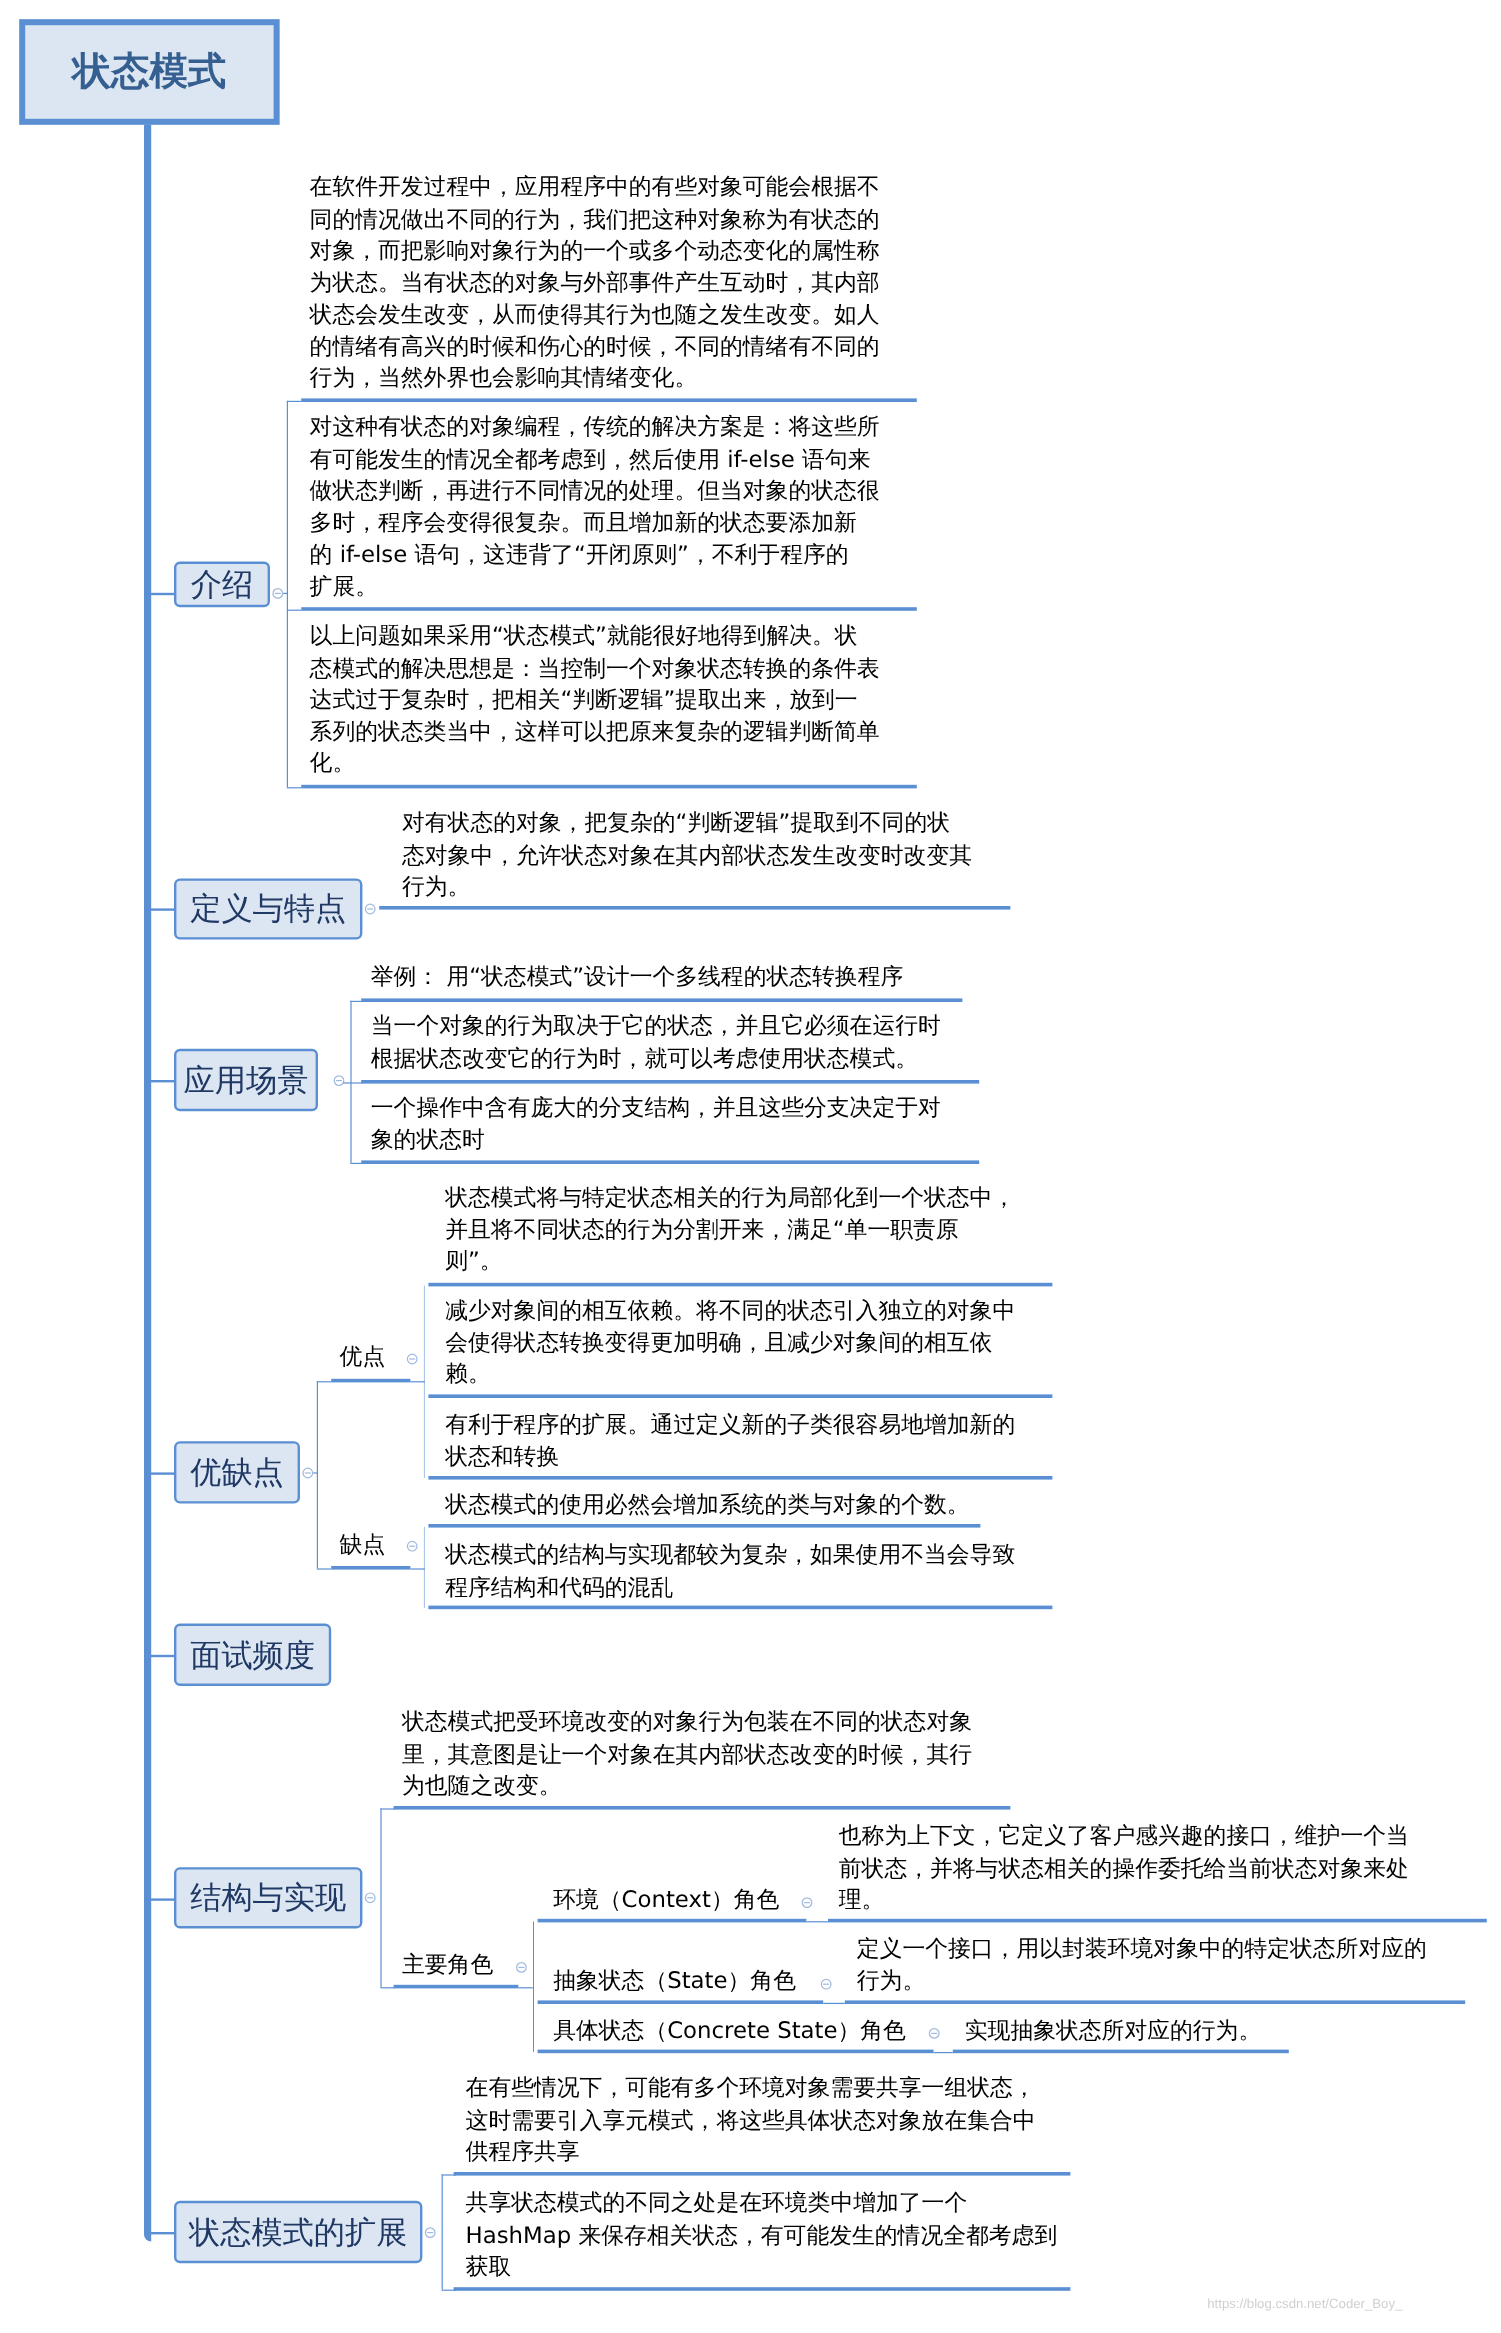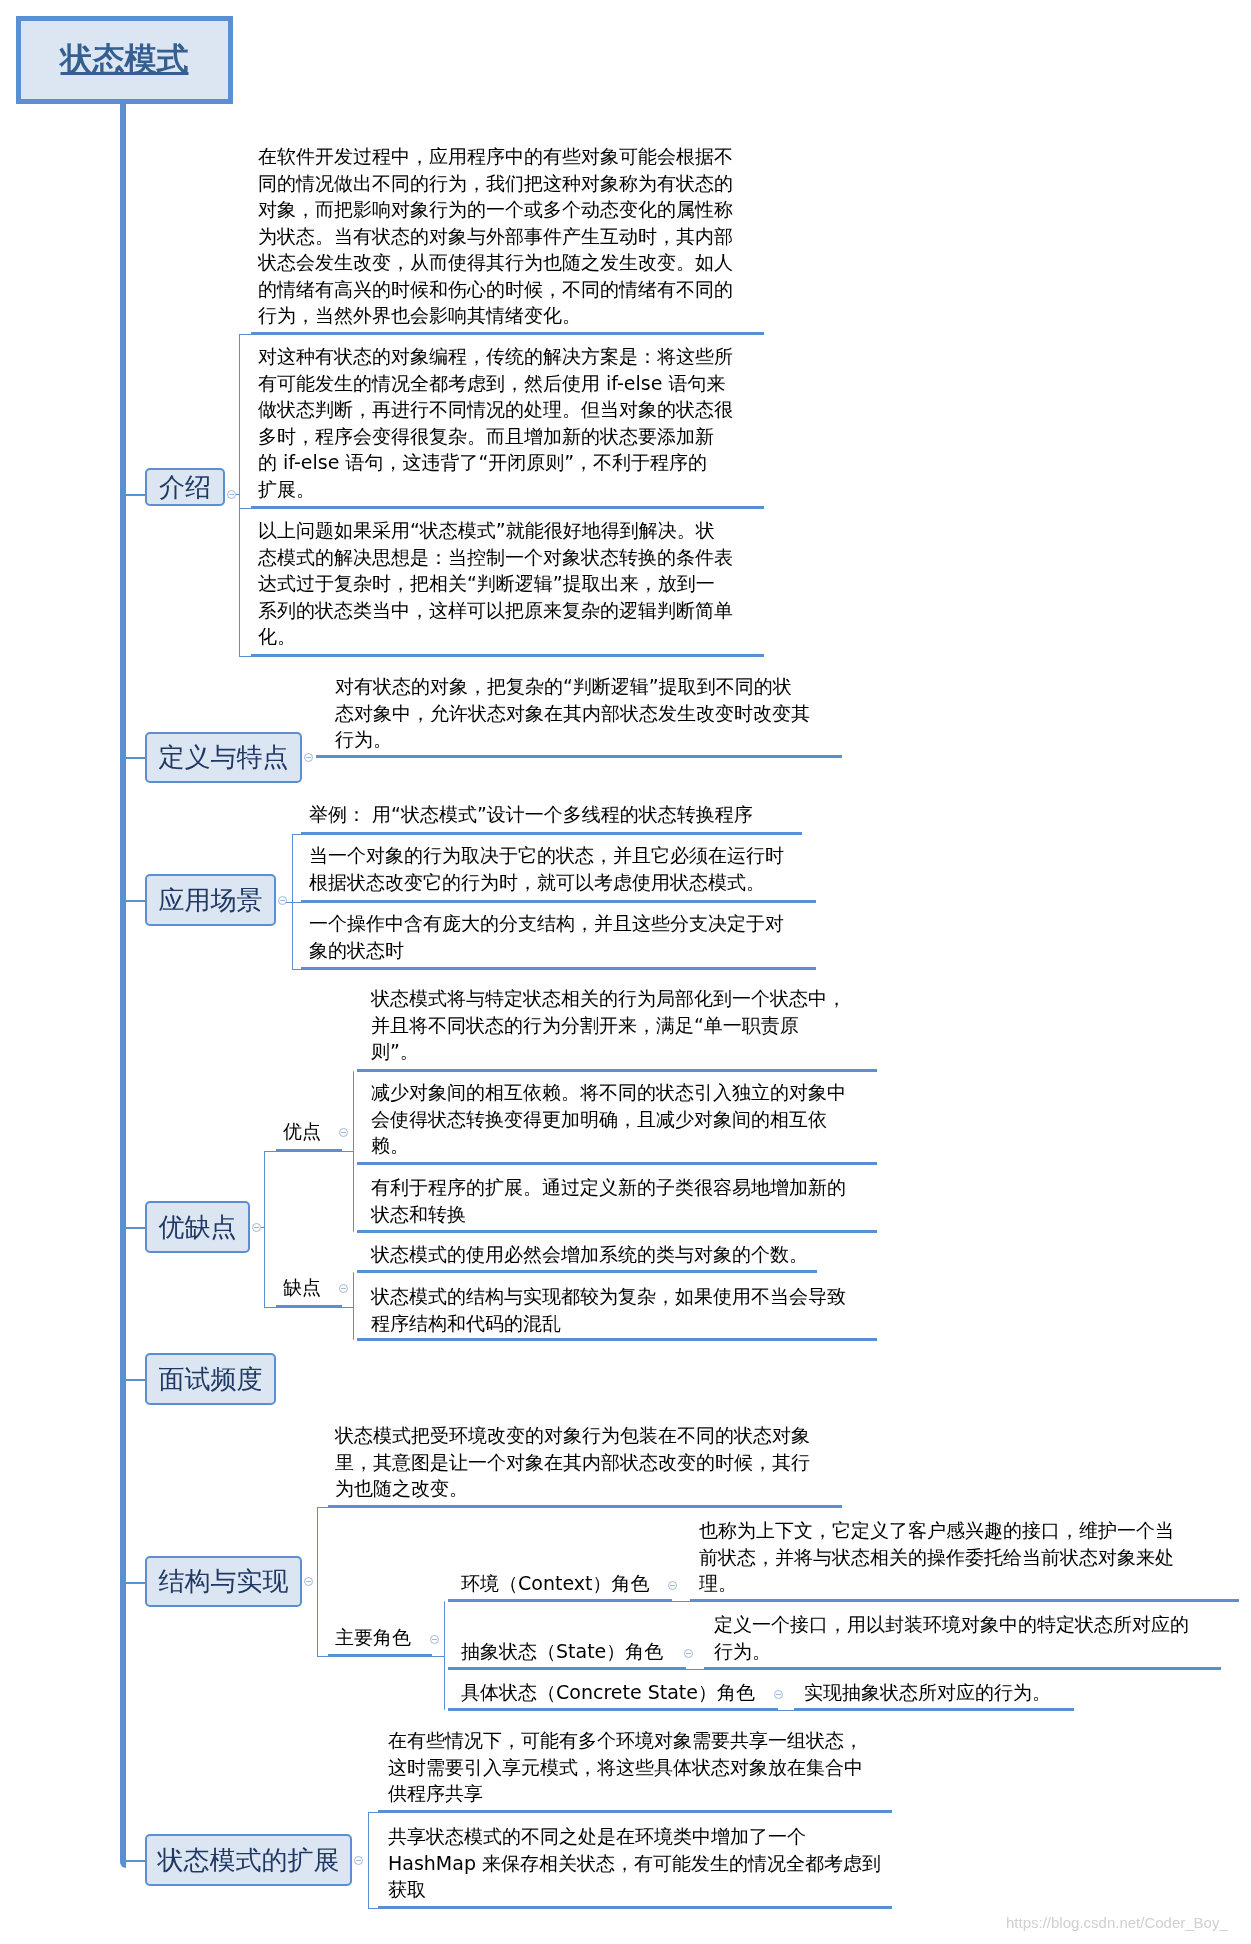--- a/index.html
+++ b/index.html
@@ -1,34 +1,34 @@
 <!DOCTYPE html>
 <html><head>
 <meta charset="utf-8">
 <style>
   html, body { margin:0; padding:0; background:#ffffff; }
   body { width:1251px; height:1944px; position:relative; overflow:hidden;
          font-family:"DejaVu Sans","Liberation Sans",sans-serif; color:#111; }
   .abs { position:absolute; }
   .root-node { position:absolute; left:16px; top:16px; width:207px; height:78px;
     border:5px solid #5b8fd4; background:#dce6f2; display:flex; align-items:center; justify-content:center;
-    font-size:32px; font-weight:bold; color:#365f91;text-decoration:underline; }
+    font-size:32px; font-weight:bold; color:#365f91; }
   .trunk { position:absolute; left:120px; top:104px; width:6px; height:1764px; background:#5b8fd4; border-radius:0 0 0 6px; }
   .node { position:absolute; box-sizing:border-box; border:2px solid #5b8fd4; border-radius:5px;
     background:#dce6f2; display:flex; align-items:center; justify-content:center;
     font-size:26px; color:#1f3864; }
   .stub { position:absolute; height:2px; background:#5b8fd4; }
   .collapse { position:absolute; width:9px; height:9px; border:1px solid #9fb8de; border-radius:50%;
     background:#fff; box-sizing:border-box; }
   .collapse::after { content:""; position:absolute; left:1px; right:1px; top:3px; height:1px; background:#9fb8de; }
   .bracket { position:absolute; border-left:1px solid #5b8fd4; }
   .bh { position:absolute; height:1px; background:#5b8fd4; }
   .txt { position:absolute; font-size:19px; line-height:26.5px; color:#000000; white-space:pre-wrap; }
   .uline { position:absolute; height:3px; background:#5b8fd4; }
-  .watermark { position:absolute; left:1006px; top:1914px; font-size:15px; color:#d0d0d0;
+  .watermark { position:absolute; left:1006px; top:1914px; font-size:11px; color:#d0d0d0;
     font-family:"Liberation Sans",sans-serif; }
 </style>
 </head>
 <body>
 
 <div class="root-node">状态模式</div>
 <div class="abs" style="left:122px;top:104px;width:1px;height:8px;background:#5b8fd4;"></div>
 <div class="trunk"></div>
 
 <div class="stub" style="left:124px;top:494px;width:21px;"></div>
@@ -64,21 +64,21 @@
 
 <div class="stub" style="left:124px;top:757px;width:21px;"></div>
 <div class="node" style="left:145px;top:732px;width:157px;height:51px;">定义与特点</div>
 <div class="collapse" style="left:304px;top:753px;"></div>
 <div class="txt" style="left:335px;top:673px;">对有状态的对象，把复杂的“判断逻辑”提取到不同的状
 态对象中，允许状态对象在其内部状态发生改变时改变其
 行为。</div>
 <div class="uline" style="left:316px;top:755px;width:526px;"></div>
 
 <div class="stub" style="left:124px;top:900px;width:21px;"></div>
-<div class="node" style="left:145px;top:874px;width:131px;height:52px;">应用场景</div>
+<div class="node" style="left:145px;top:874px;width:120px;height:52px;">应用场景</div>
 <div class="collapse" style="left:278px;top:896px;"></div>
 <div class="bracket" style="left:292px;top:834px;height:135px;"></div>
 <div class="bh" style="left:292px;top:834px;width:10px;"></div>
 <div class="bh" style="left:286px;top:902px;width:16px;"></div>
 <div class="bh" style="left:292px;top:969px;width:10px;"></div>
 
 <div class="txt" style="left:309px;top:801px;">举例： 用“状态模式”设计一个多线程的状态转换程序</div>
 <div class="uline" style="left:301px;top:832px;width:501px;"></div>
 <div class="txt" style="left:309px;top:842px;">当一个对象的行为取决于它的状态，并且它必须在运行时
 根据状态改变它的行为时，就可以考虑使用状态模式。</div>

